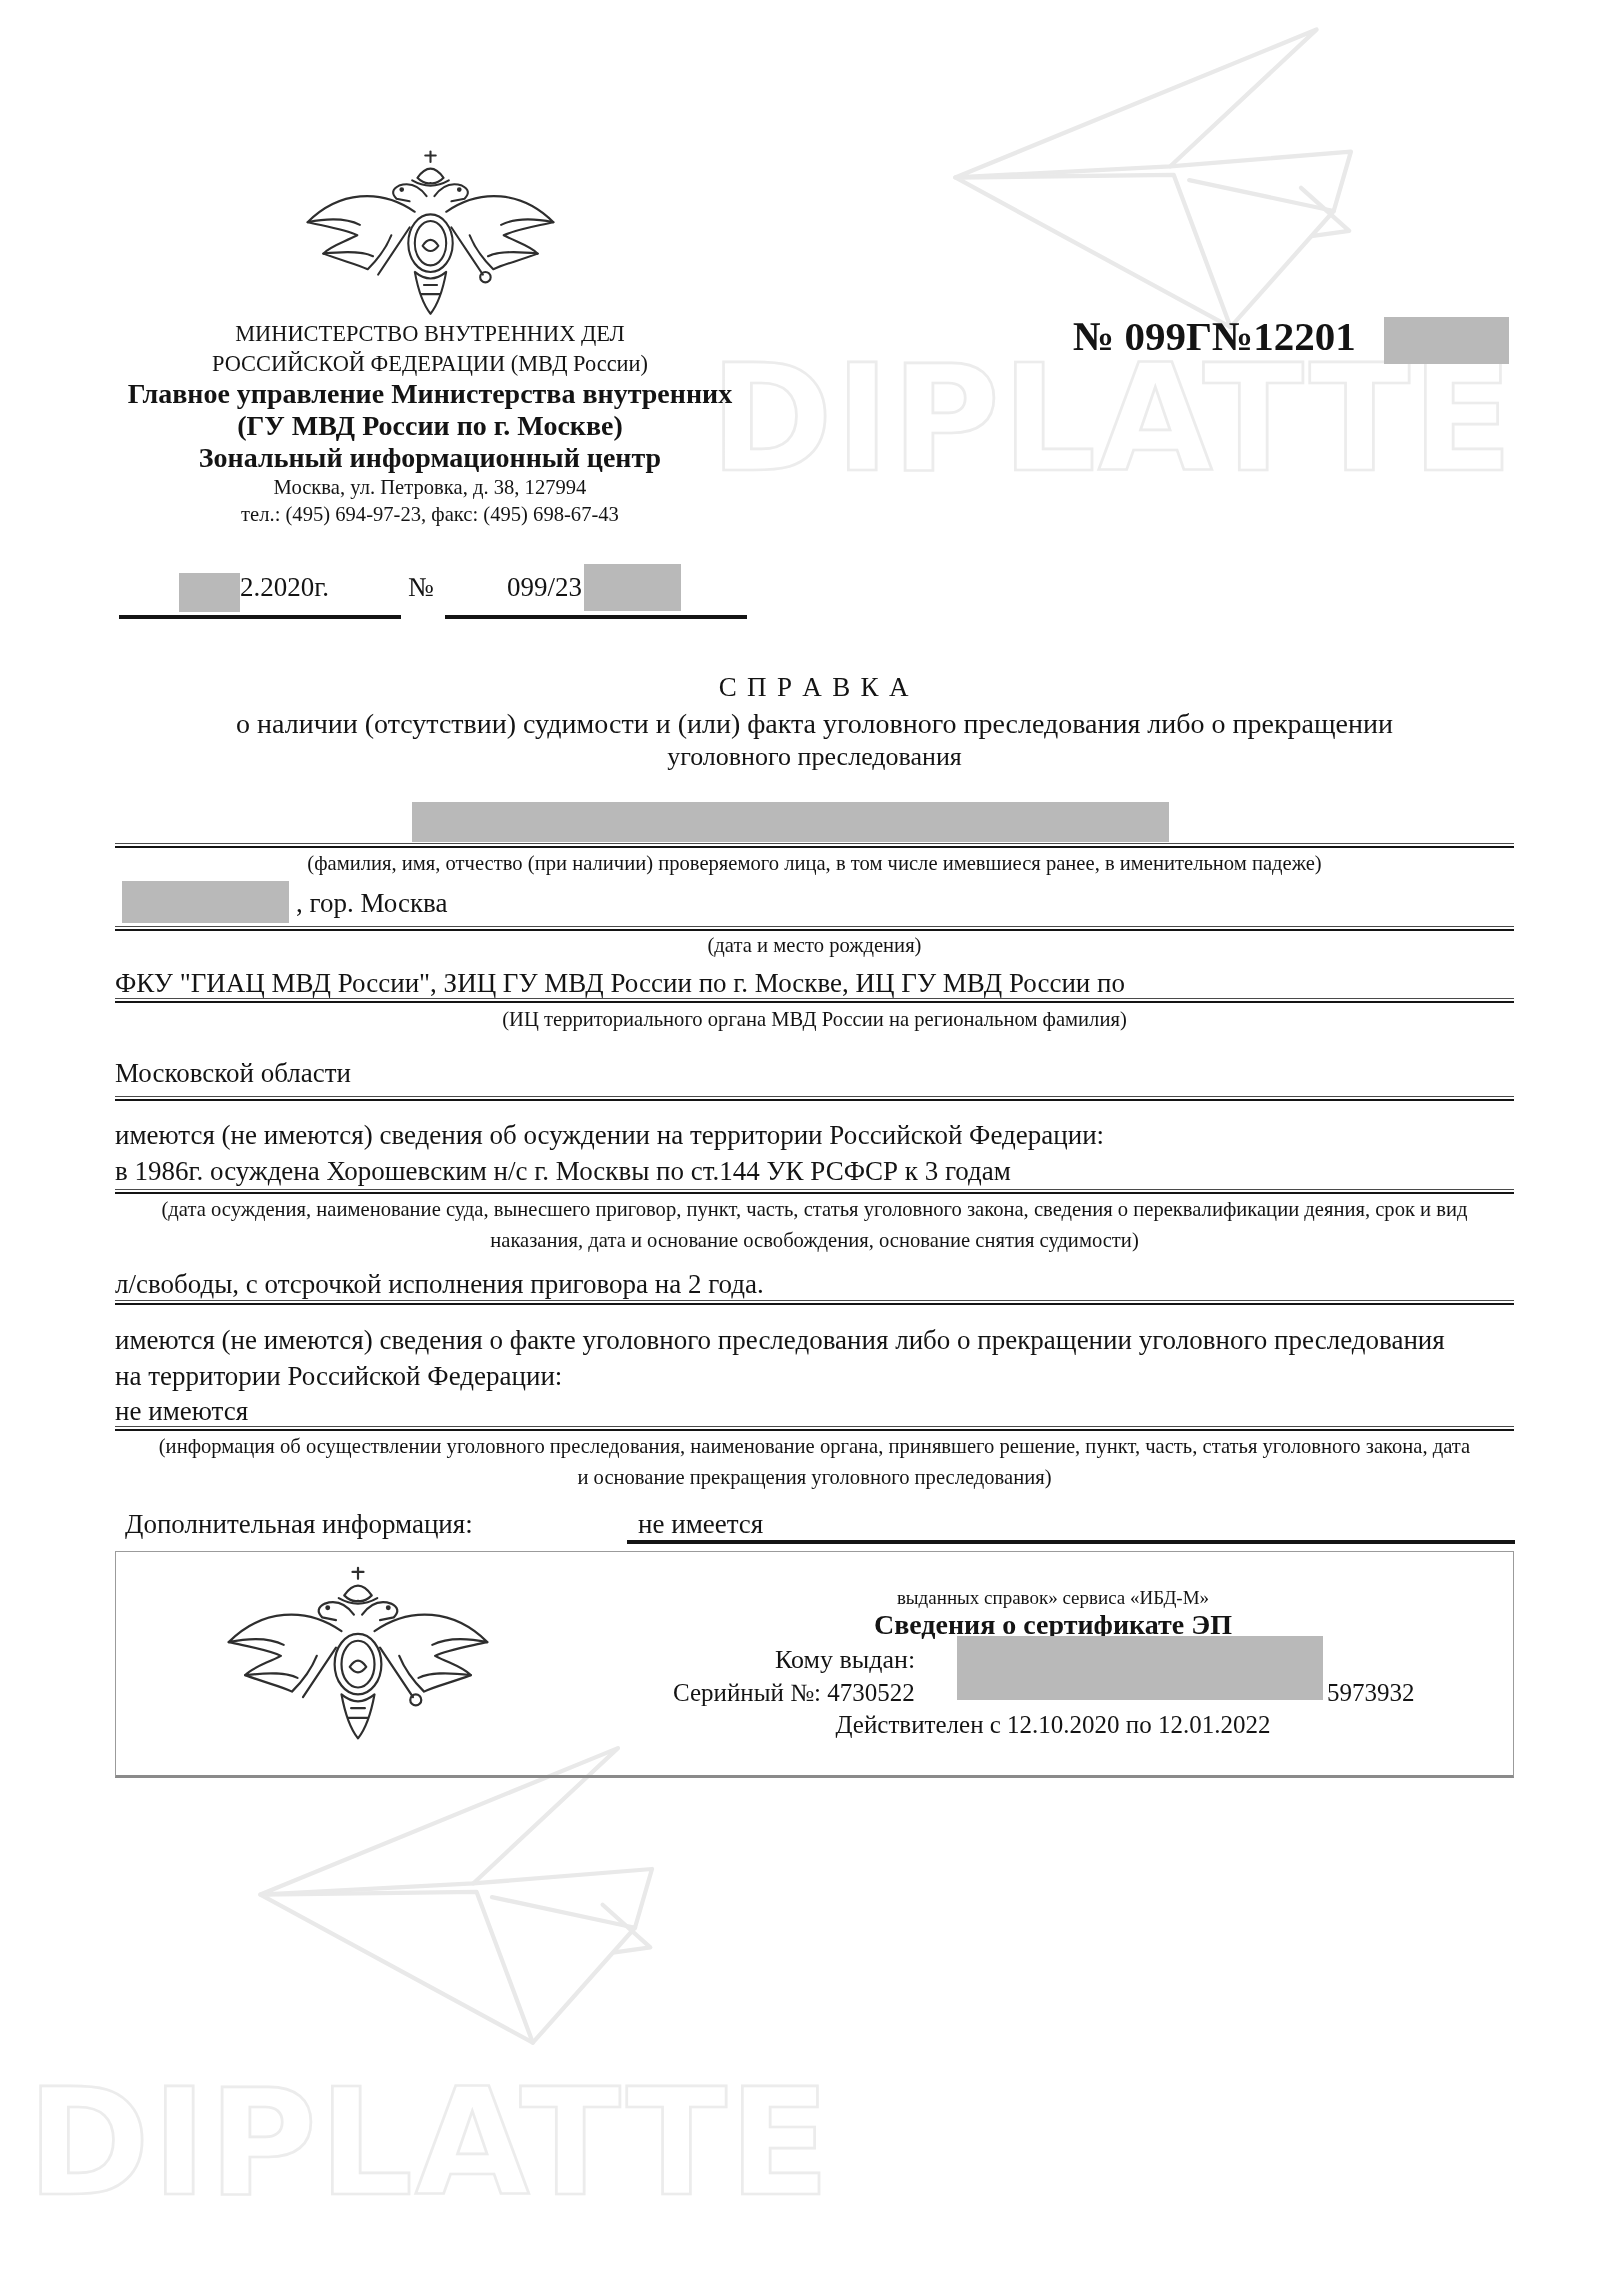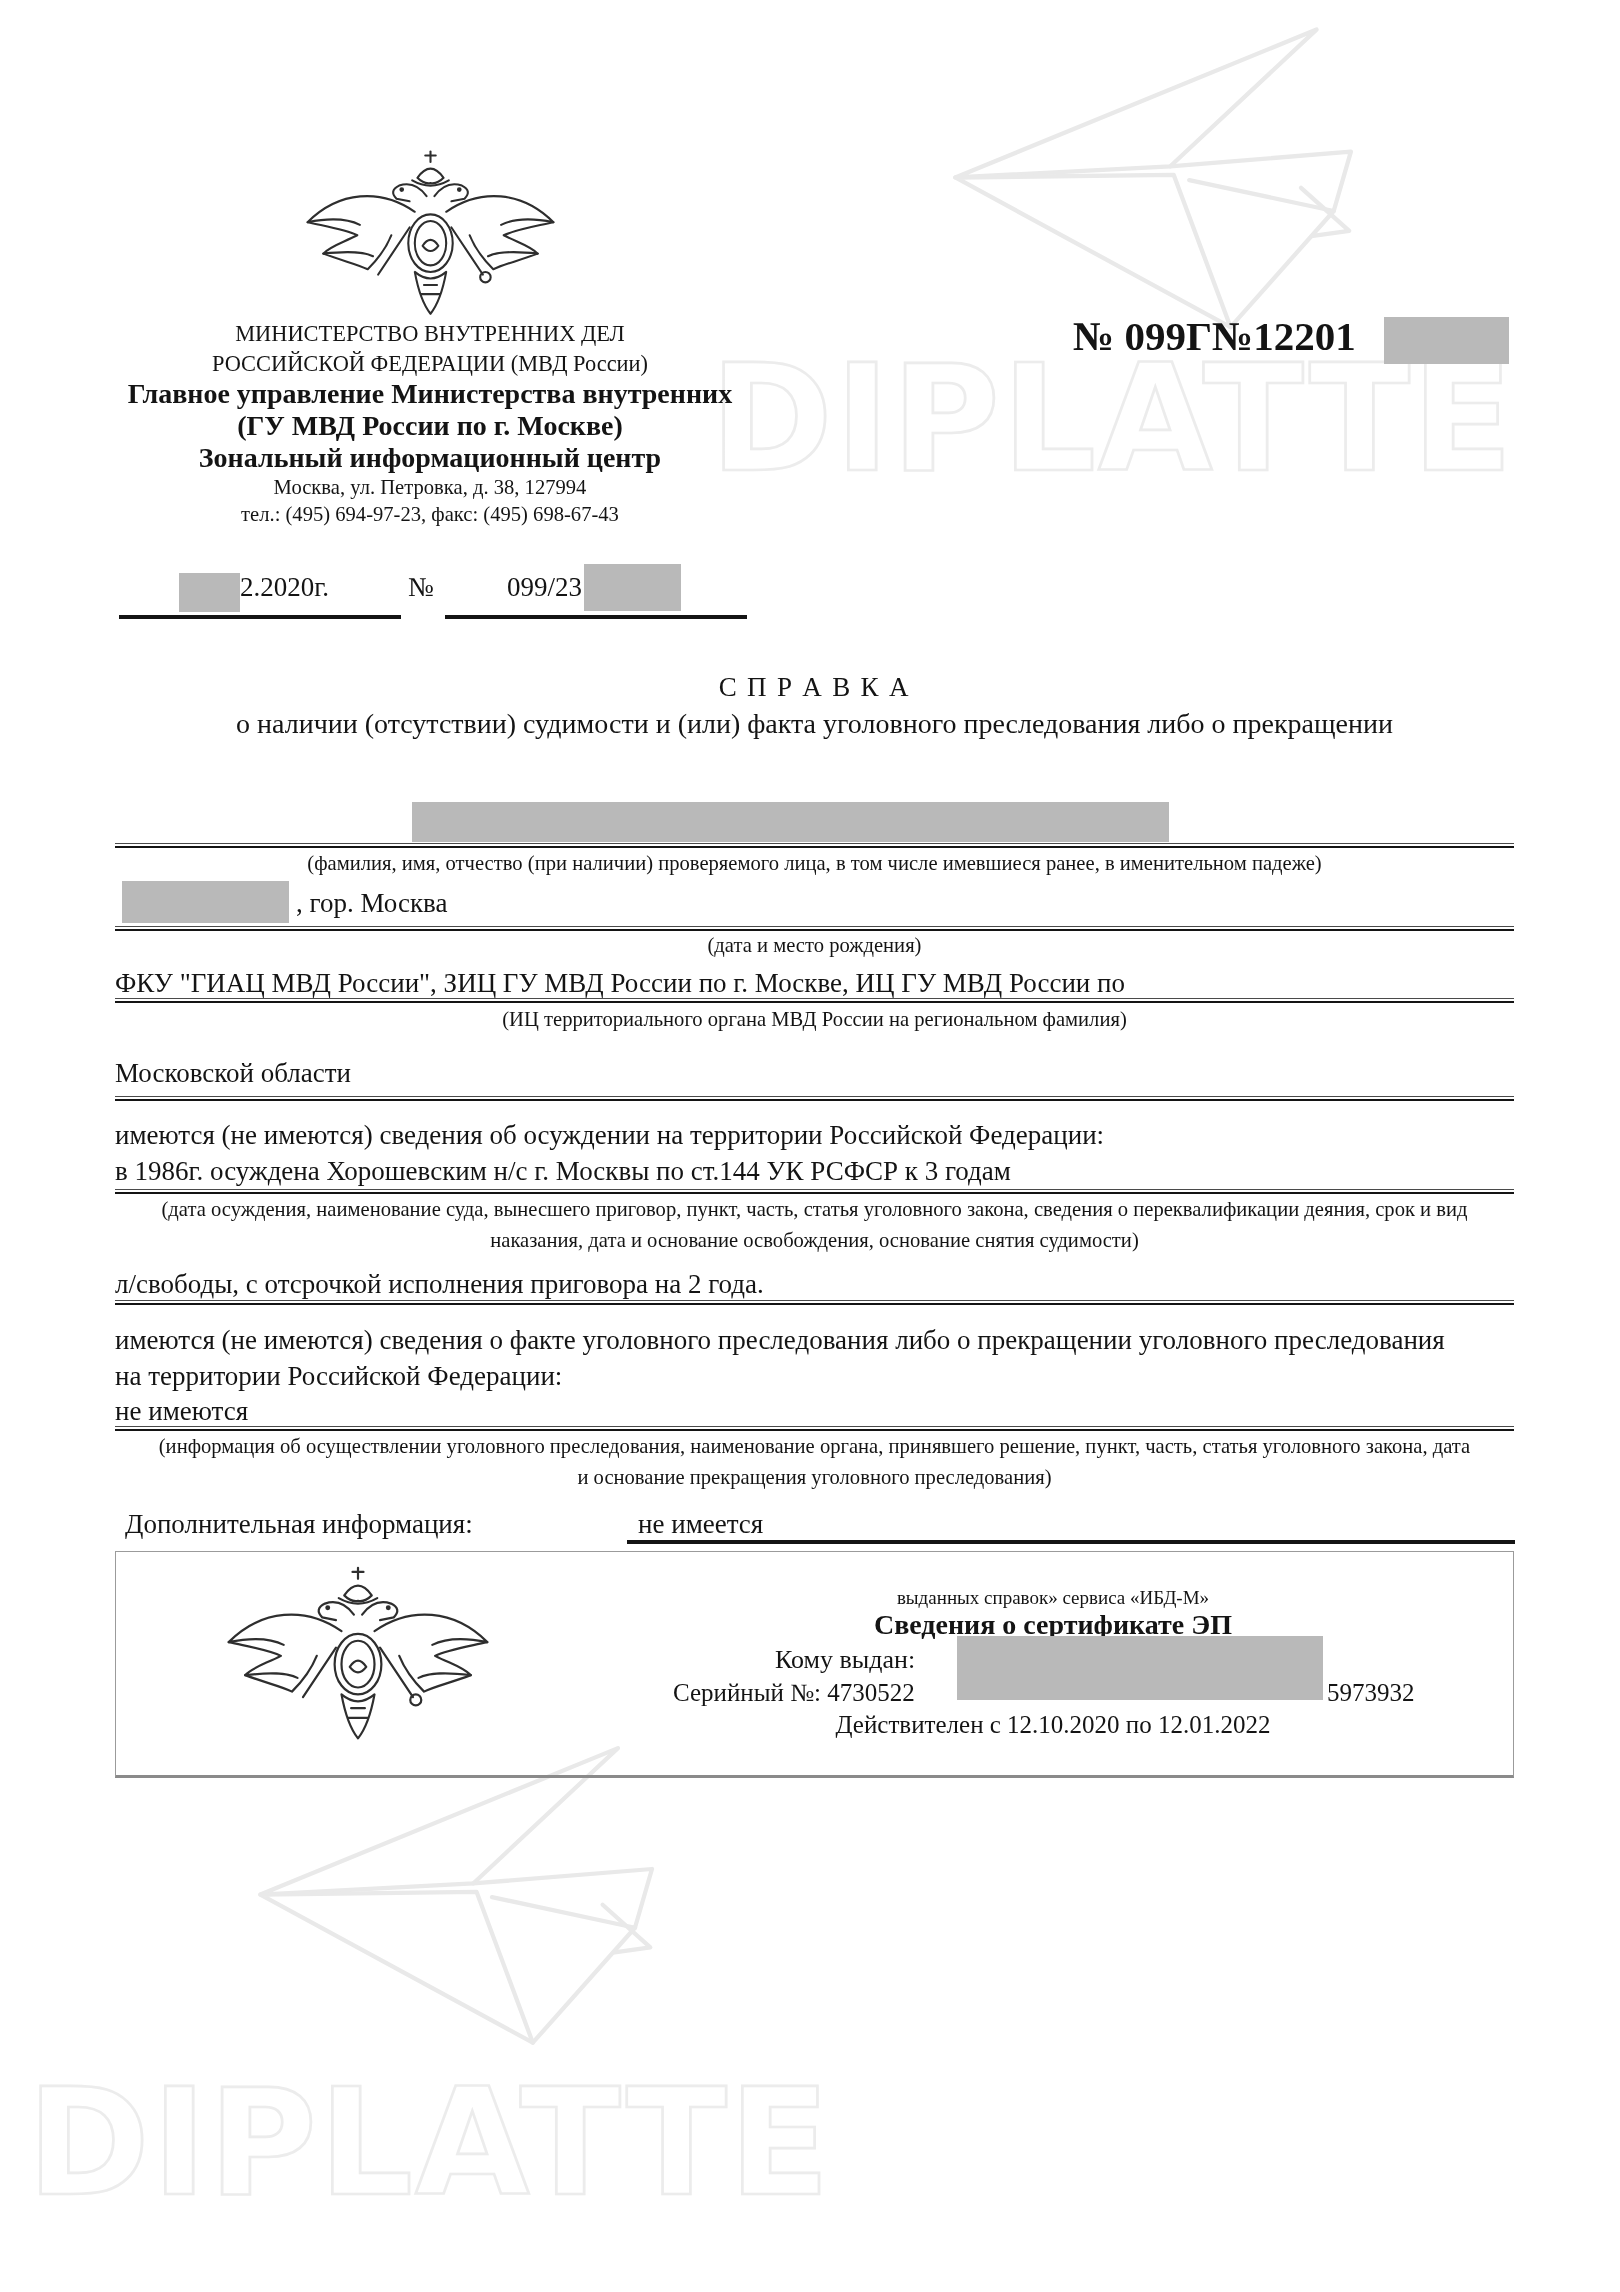--- a/index.html
+++ b/index.html
@@ -100,20 +100,21 @@
   <div class="red" style="left:179px;top:573px;width:61px;height:39px"></div>
   <div class="t" style="left:240px;top:571px">2.2020г.</div>
   <div class="t" style="left:408px;top:571px">№</div>
   <div class="t" style="left:507px;top:571px">099/23</div>
   <div class="red" style="left:584px;top:564px;width:97px;height:47px"></div>
   <div class="uline" style="left:119px;top:615px;width:282px"></div>
   <div class="uline" style="left:445px;top:615px;width:302px"></div>
 
   <div class="bigttl" style="top:672px;font-size:27px;letter-spacing:1.8px">С П Р А В К А</div>
   <div class="bigttl" style="top:708px;font-size:28px">о наличии (отсутствии) судимости и (или) факта уголовного преследования либо о прекращении</div>
+  <div class="bigttl" style="top:742px;font-size:26px">уголовного преследования</div>
 
   <div class="red" style="left:412px;top:802px;width:757px;height:40px"></div>
   <div class="rule" style="top:843px"></div>
   <div class="cap" style="top:851px">(фамилия, имя, отчество (при наличии) проверяемого лица, в том числе имевшиеся ранее, в именительном падеже)</div>
 
   <div class="red" style="left:122px;top:881px;width:167px;height:42px"></div>
   <div class="t" style="left:296px;top:887px">, гор. Москва</div>
   <div class="rule" style="top:926px"></div>
   <div class="cap" style="top:933px">(дата и место рождения)</div>
 

